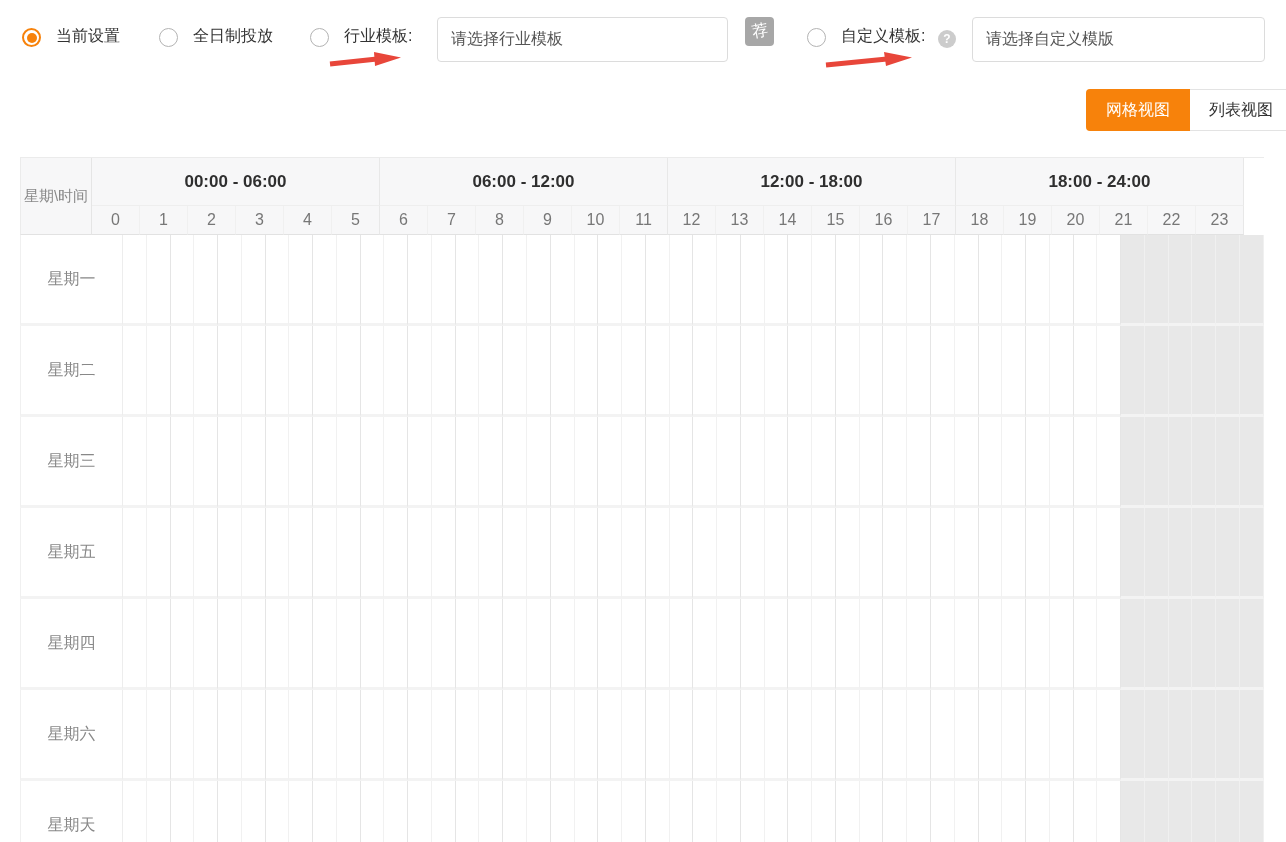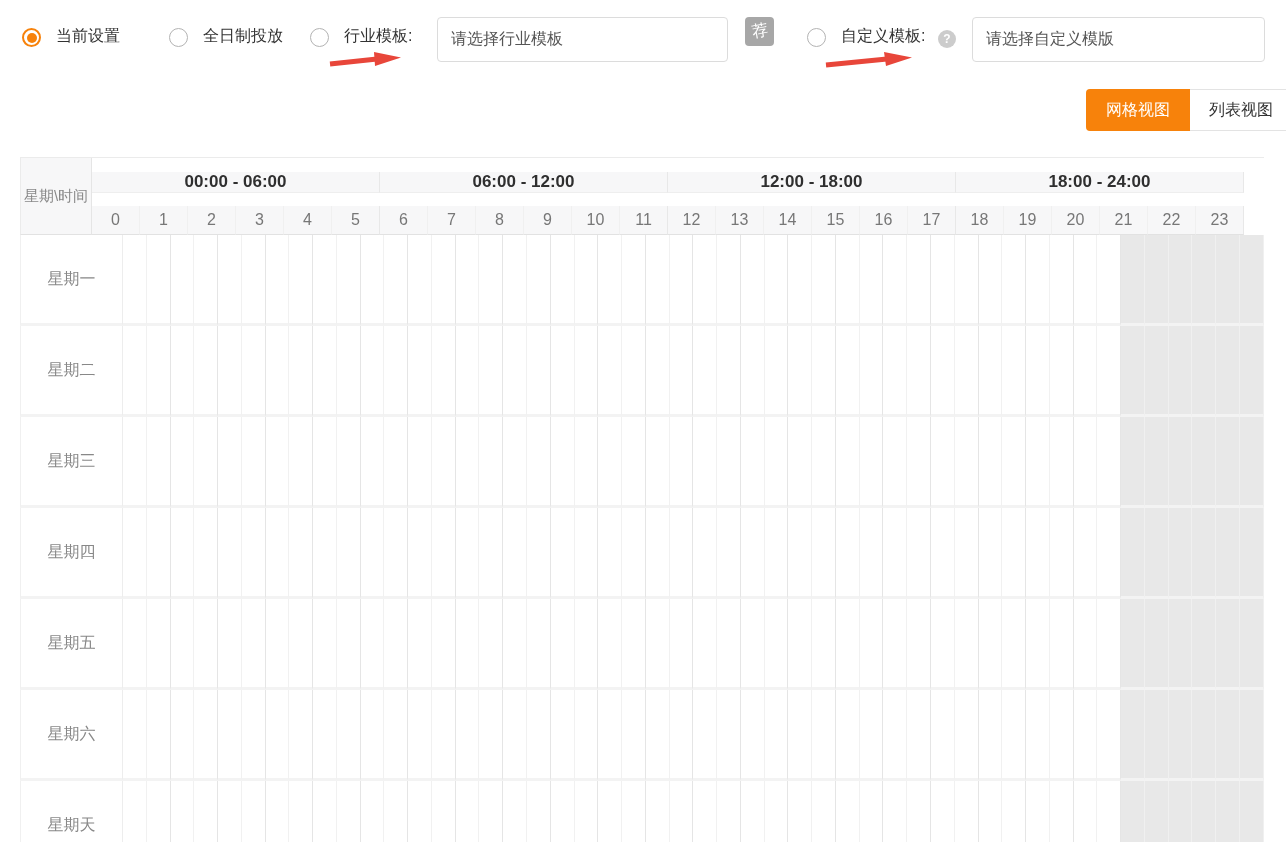--- a/index.html
+++ b/index.html
@@ -131,21 +131,21 @@
     color: #888;
     font-size: 15px;
     display: flex;
     align-items: center;
     justify-content: center;
     border-left: 1px solid #ebebeb;
     border-right: 1px solid #e5e5e5;
     border-bottom: 1px solid #e2e2e2;
   }
   .header-right { width: 1152px; }
-  .grouprow { display: flex; height: 48px; align-items: center; }
+  .grouprow { display: flex; height: 48px; }
   .group-cell {
     width: 288px;
     background: #f7f7f8;
     color: #2f2f2f;
     font-size: 17px;
     font-weight: bold;
     display: flex;
     align-items: center;
     justify-content: center;
     border-right: 1px solid #e8e8e8;
@@ -190,21 +190,21 @@
 </style>
 </head>
 <body>
 
 <div class="page">
 
   <div class="radio-item" style="left:22px">
     <span class="rdot selected"></span>
     <span class="rlabel">当前设置</span>
   </div>
-  <div class="radio-item" style="left:169px">
+  <div class="radio-item" style="left:159px">
     <span class="rdot"></span>
     <span class="rlabel">全日制投放</span>
   </div>
   <div class="radio-item" style="left:310px">
     <span class="rdot"></span>
     <span class="rlabel">行业模板:</span>
   </div>
 
   <div class="select-box" style="left:437px;width:291px">
     <span>请选择行业模板</span>
@@ -427,21 +427,21 @@
           <div class="cell"></div>
           <div class="cell hour-end"></div>
           <div class="cell shaded"></div>
           <div class="cell hour-end shaded"></div>
           <div class="cell shaded"></div>
           <div class="cell hour-end shaded"></div>
           <div class="cell shaded"></div>
           <div class="cell hour-end shaded"></div>
         </div>
         <div class="day-row">
-          <div class="day-label">星期四</div>
+          <div class="day-label">星期五</div>
           <div class="cell"></div>
           <div class="cell hour-end"></div>
           <div class="cell"></div>
           <div class="cell hour-end"></div>
           <div class="cell"></div>
           <div class="cell hour-end"></div>
           <div class="cell"></div>
           <div class="cell hour-end"></div>
           <div class="cell"></div>
           <div class="cell hour-end"></div>
@@ -478,21 +478,21 @@
           <div class="cell"></div>
           <div class="cell hour-end"></div>
           <div class="cell shaded"></div>
           <div class="cell hour-end shaded"></div>
           <div class="cell shaded"></div>
           <div class="cell hour-end shaded"></div>
           <div class="cell shaded"></div>
           <div class="cell hour-end shaded"></div>
         </div>
         <div class="day-row">
-          <div class="day-label">星期五</div>
+          <div class="day-label">星期四</div>
           <div class="cell"></div>
           <div class="cell hour-end"></div>
           <div class="cell"></div>
           <div class="cell hour-end"></div>
           <div class="cell"></div>
           <div class="cell hour-end"></div>
           <div class="cell"></div>
           <div class="cell hour-end"></div>
           <div class="cell"></div>
           <div class="cell hour-end"></div>

